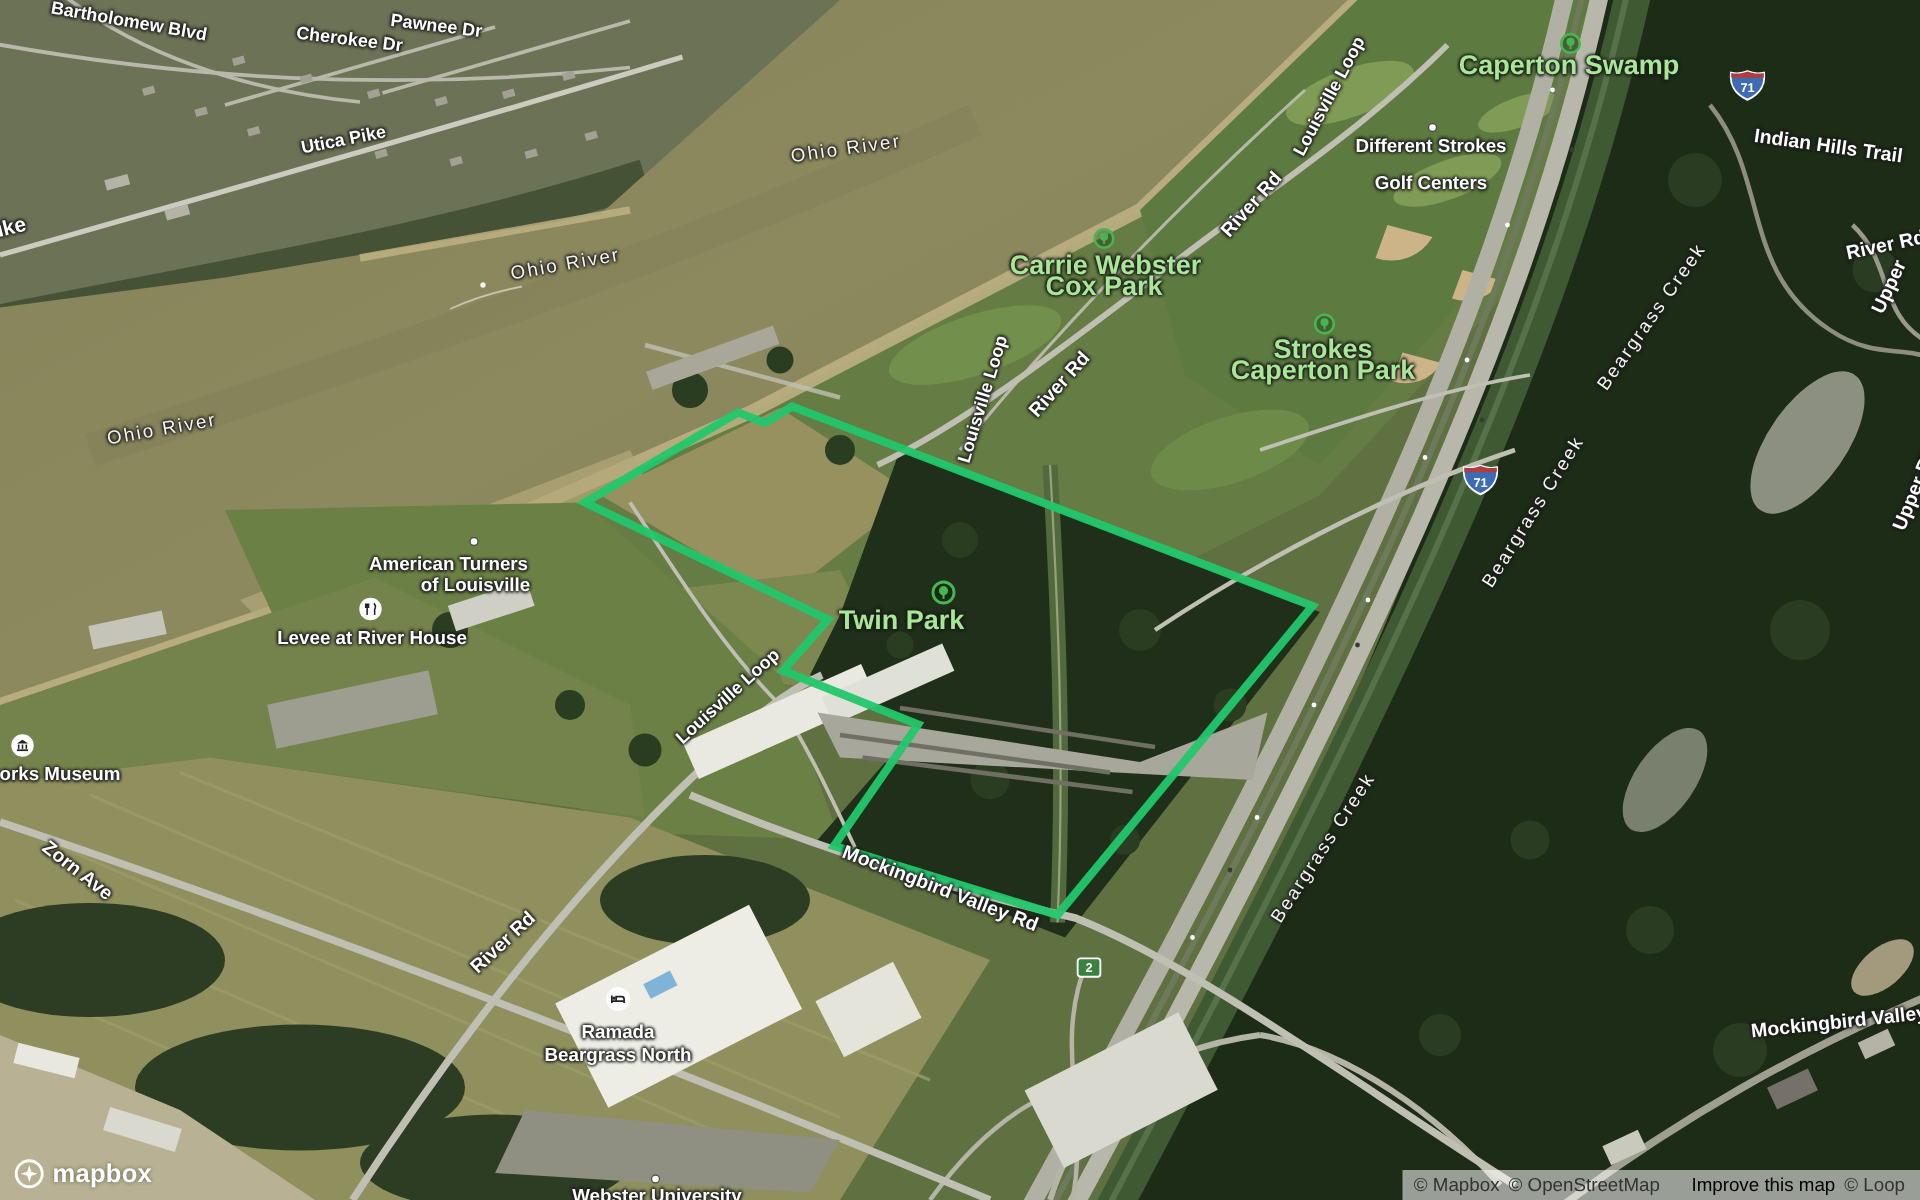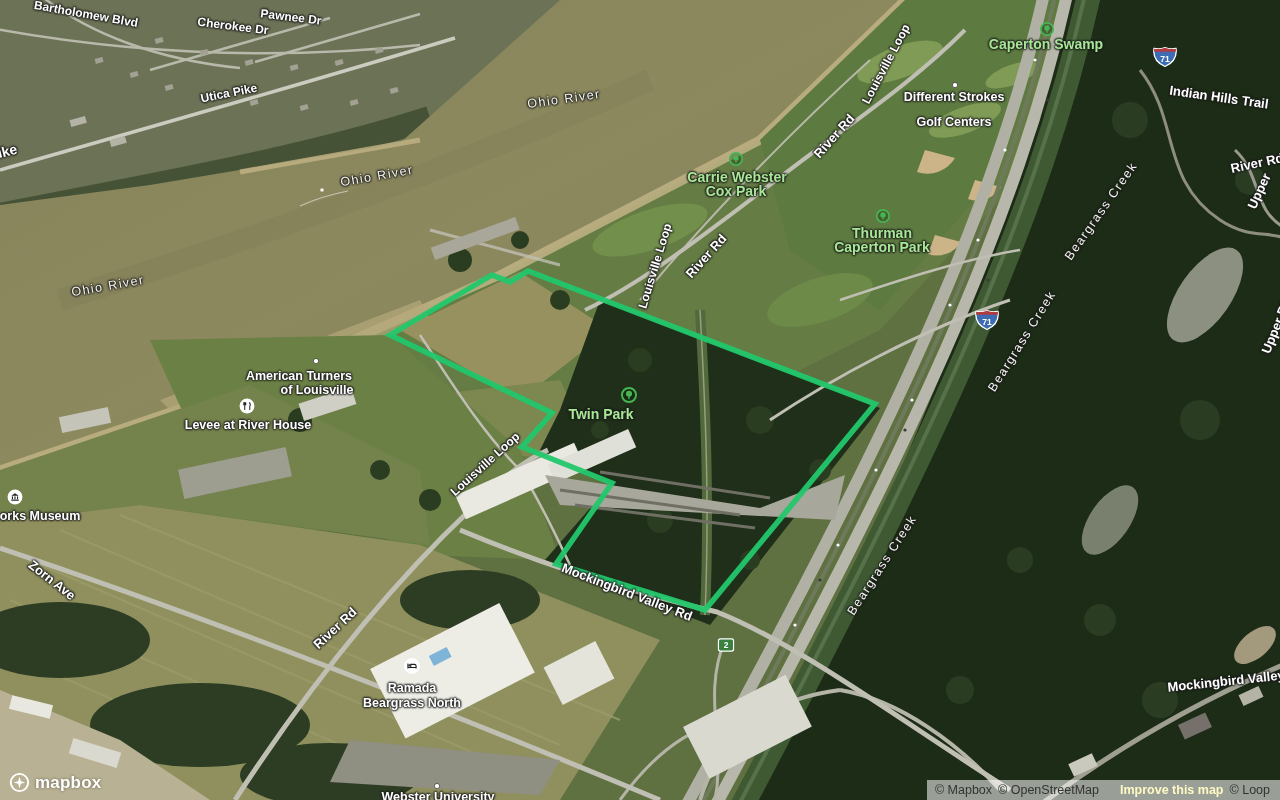--- a/index.html
+++ b/index.html
@@ -8,32 +8,32 @@
   .stage svg{display:block;}
   .basemap{position:absolute;left:0;top:0;}
   .overlay{position:absolute;left:0;top:0;pointer-events:none;}
   .lbl{position:absolute;white-space:nowrap;color:#fff;font-weight:600;font-size:12px;
        transform:translate(-50%,-50%) rotate(var(--r,0deg));
        text-shadow:0 1px 2px rgba(30,30,30,.95),0 -1px 2px rgba(30,30,30,.95),
                    1px 0 2px rgba(30,30,30,.95),-1px 0 2px rgba(30,30,30,.95);}
   .lg{font-size:13px;}
   .xl{font-size:14px;}
   .water{font-size:12.5px;font-weight:500;letter-spacing:1.5px;color:#f4f4f0;}
-  .park{color:#a7e795;font-size:14px;}
+  .park{color:#a7e795;font-size:18px;}
   .poi{font-size:12.5px;}
   .icon{position:absolute;transform:translate(-50%,-50%);}
   .shield{position:absolute;transform:translate(-50%,-50%);}
   .mapbox-logo{position:absolute;left:8px;top:771px;display:flex;align-items:center;gap:4px;
        color:#fff;font-size:17px;font-weight:600;letter-spacing:.2px;
        text-shadow:0 0 3px rgba(0,0,0,.45);cursor:pointer;}
   .attribution{position:absolute;right:0;bottom:0;height:20px;display:flex;align-items:center;
        gap:6px;padding:0 10px 0 8px;background:rgba(255,255,255,.55);
        font-size:12.5px;color:#333;}
   .attribution a{color:#333;text-decoration:none;cursor:pointer;}
-  .attribution a.improve{font-weight:700;color:#fef9c3;padding-left:15px;}
+  .attribution a.improve{font-weight:400;color:#000000;padding-left:15px;}
 </style>
 </head>
 <body>
 
 <div class="stage">
 
   <svg class="basemap" width="1280" height="800" viewBox="0 0 1280 800">
     <defs>
       <linearGradient id="riv" x1="0" y1="0" x2="1" y2="1">
         <stop offset="0" stop-color="#85835a"></stop>
@@ -268,21 +268,21 @@
       <rect x="6.9" y="8" width="1.2" height="3.2" fill="#46b653"></rect>
   </svg>
   <span class="lbl park" style="left:737px;top:177px">Carrie Webster</span>
   <span class="lbl park" style="left:736px;top:191px">Cox Park</span>
 
   <svg class="icon" style="left:883px;top:216px" width="15" height="15" viewBox="0 0 15 15">
     <circle cx="7.5" cy="7.5" r="6.2" fill="rgba(10,35,10,.3)" stroke="#46b653" stroke-width="1.7"></circle>
     <circle cx="7.5" cy="6.4" r="2.7" fill="#46b653"></circle>
       <rect x="6.9" y="8" width="1.2" height="3.2" fill="#46b653"></rect>
   </svg>
-  <span class="lbl park" style="left:882px;top:233px">Thurman</span>
+  <span class="lbl park" style="left:882px;top:233px">Strokes</span>
   <span class="lbl park" style="left:882px;top:247px">Caperton Park</span>
 
   <svg class="icon" style="left:629px;top:395px" width="17" height="17" viewBox="0 0 15 15">
     <circle cx="7.5" cy="7.5" r="6.2" fill="rgba(10,35,10,.3)" stroke="#46b653" stroke-width="1.7"></circle>
     <circle cx="7.5" cy="6.4" r="2.7" fill="#46b653"></circle>
       <rect x="6.9" y="8" width="1.2" height="3.2" fill="#46b653"></rect>
   </svg>
   <span class="lbl park lg" style="left:601px;top:414px">Twin Park</span>
 
   <svg class="icon" style="left:955px;top:85px" width="8" height="8" viewBox="0 0 8 8">

